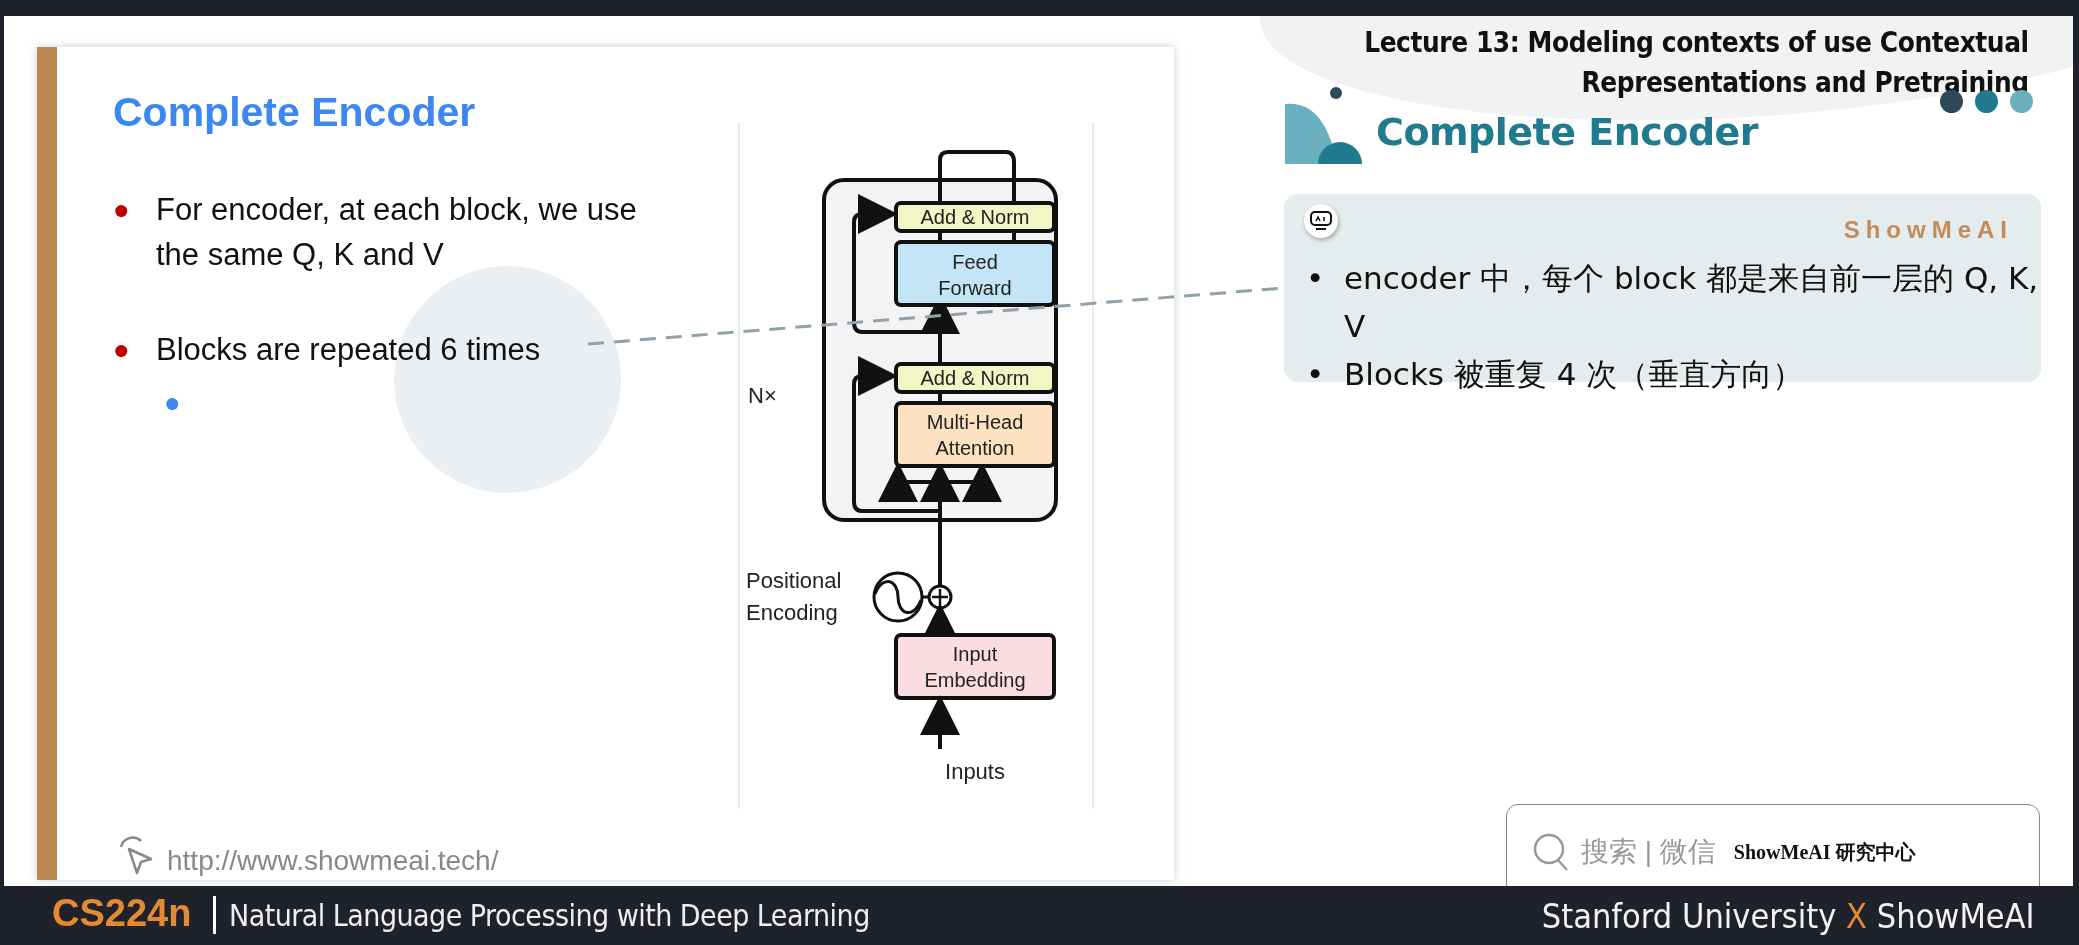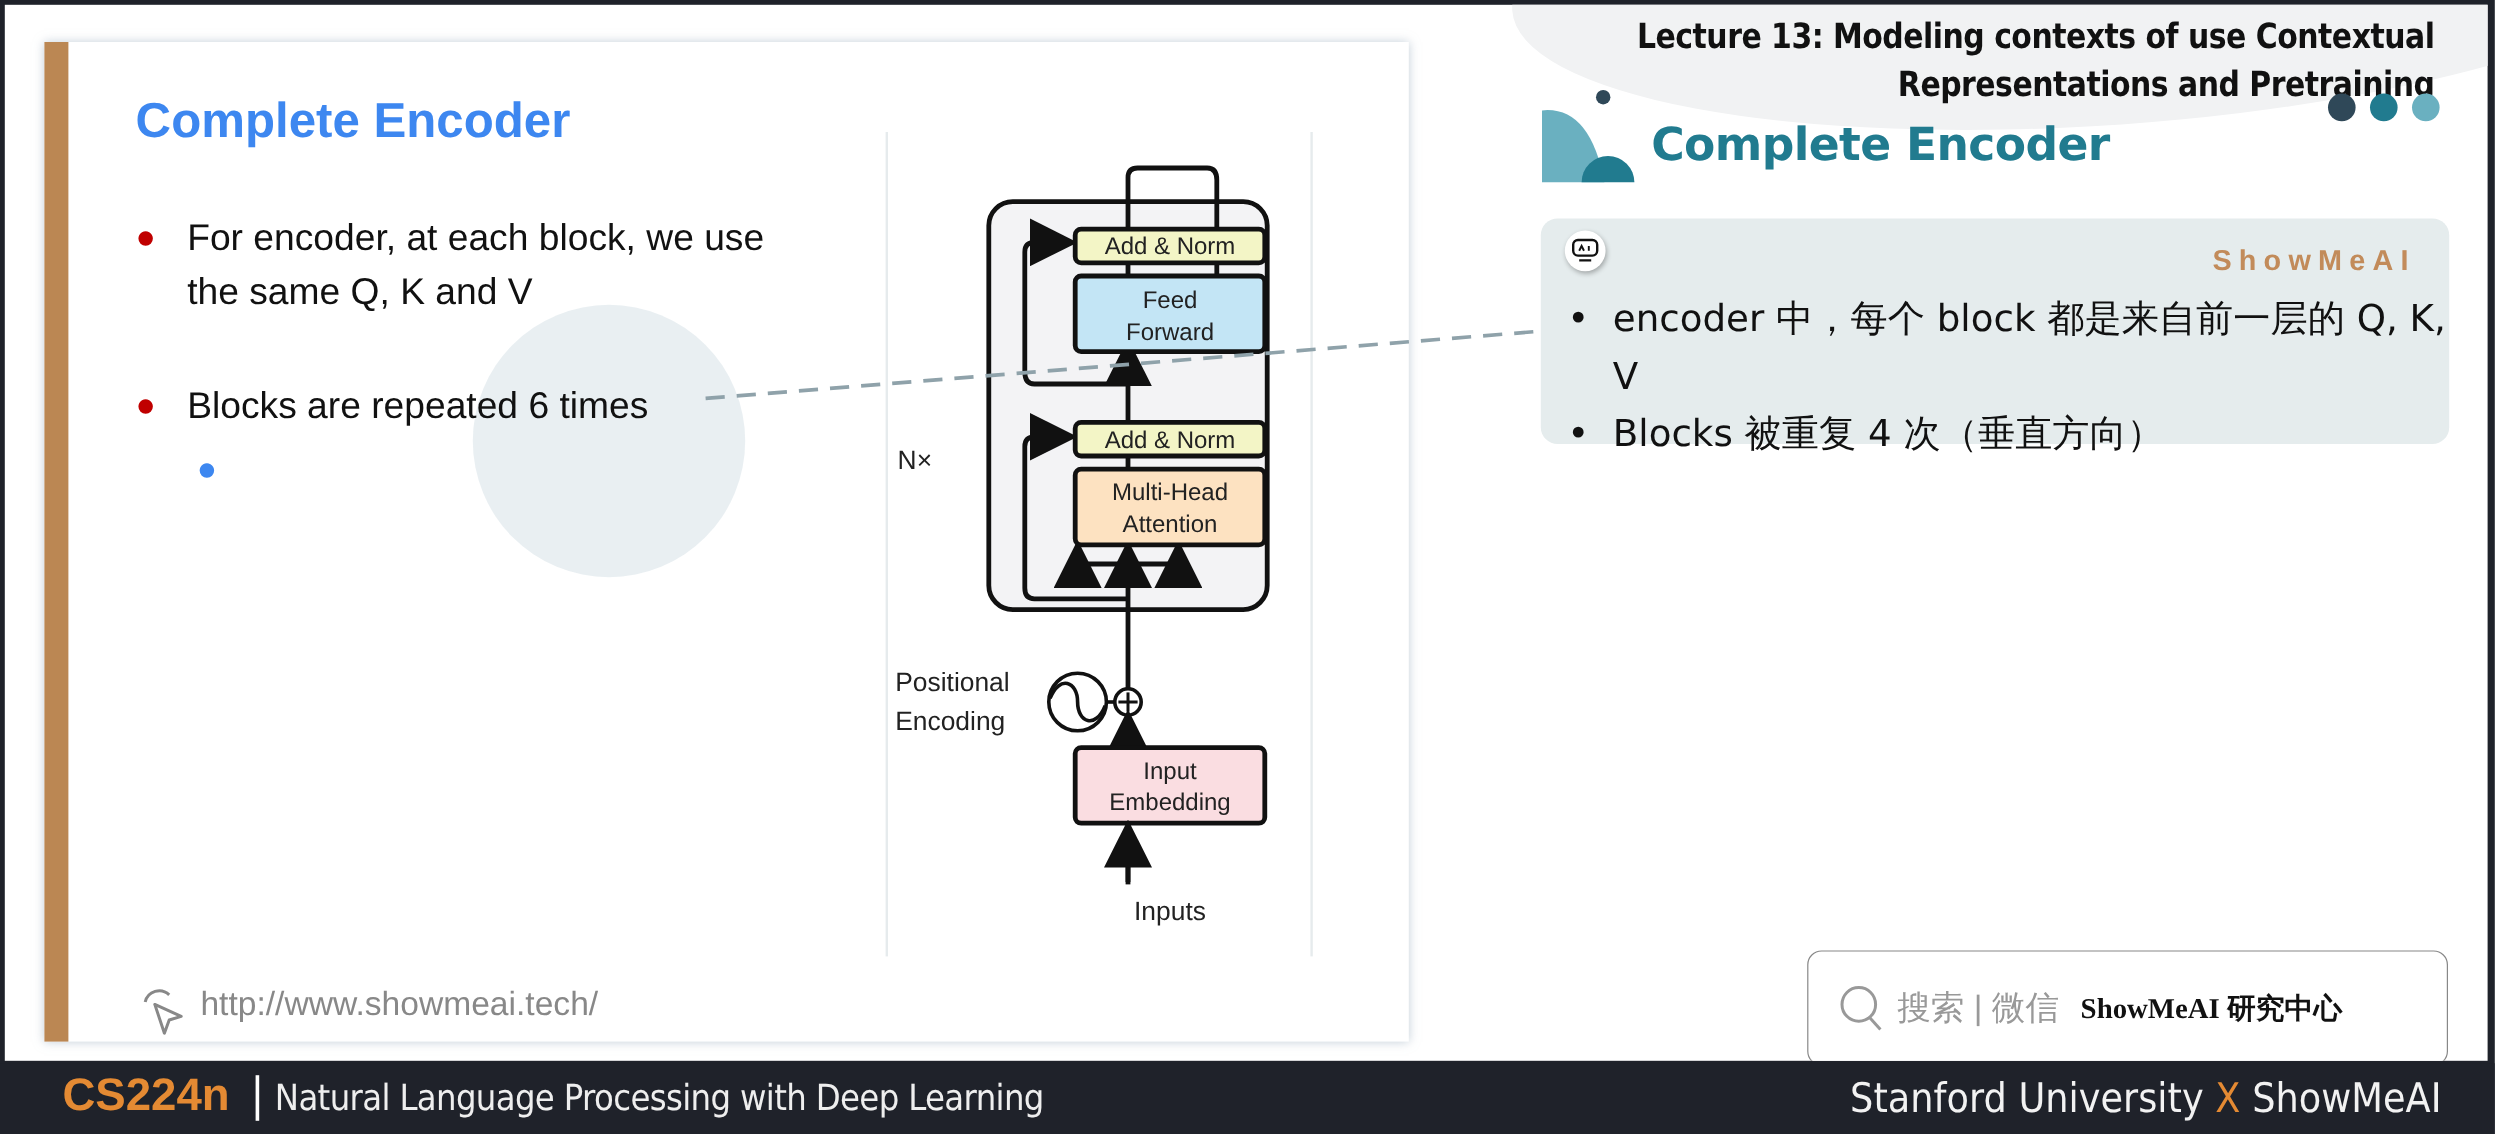--- a/index.html
+++ b/index.html
@@ -2,21 +2,21 @@
 <html><head>
 <meta charset="utf-8">
 <style>
   html, body { margin:0; padding:0; }
   body {
     width:2079px; height:945px; position:relative; overflow:hidden;
     background:#1f222a;
     font-family:"Liberation Sans", sans-serif;
   }
   .stage {
-    position:absolute; left:4px; top:4px; width:2069px; height:880px;
+    position:absolute; left:4px; top:16px; width:2069px; height:880px;
     background:#ffffff; overflow:hidden;
   }
   
   .swoosh {
     position:absolute; left:1255px; top:-160px; width:1000px; height:260px;
     background:#f1f2f3; border-radius:50%;
     transform:rotate(-4deg);
   }
   .lecture-title {
     position:absolute; right:44px; top:6px; text-align:right;
@@ -47,21 +47,21 @@
   .deco-circle {
     position:absolute; left:357px; top:219px; width:227px; height:227px;
     border-radius:50%; background:rgba(218,229,233,0.6);
   }
   .diagram-frame {
     position:absolute; left:701px; top:75px; width:352px; height:687px;
     border-left:2px solid #e6ebed; border-right:2px solid #e6ebed;
   }
   .footer-url {
     position:absolute; left:76px; top:786px; font-size:28px; color:#888;
-    display:flex; align-items:flex-start; gap:10px;
+    display:flex; align-items:flex-end; gap:10px;
   }
 
   
   .section-title {
     position:absolute; left:1372px; top:94px; font-size:38px; font-weight:bold;
     color:#217b8f; font-family:"DejaVu Sans", sans-serif; letter-spacing:-0.5px;
   }
   .note-box {
     position:absolute; left:1280px; top:178px; width:757px; height:188px;
     background:#e5eced; border-radius:14px;
@@ -78,21 +78,21 @@
   .note-list { position:absolute; left:22px; top:60px; font-size:31px; color:#111; line-height:48px; font-family:"DejaVu Sans", sans-serif; }
   .note-list .li { position:relative; padding-left:38px; }
   .note-list .li::before { content:"•"; position:absolute; left:0; top:0; }
 
   .search-box {
     position:absolute; left:1502px; top:788px; width:534px; height:96px;
     border:1.5px solid #888; border-radius:12px; background:#fff;
     display:flex; align-items:center; padding-left:22px; box-sizing:border-box;
     font-size:28px; color:#999; gap:8px;
   }
-  .search-box .brand { color:#111; font-weight:bold; font-family:"Liberation Serif", serif; font-size:24px; margin-left:10px; }
+  .search-box .brand { color:#111; font-weight:bold; font-family:"Liberation Serif", serif; font-size:20px; margin-left:10px; }
 
   
   .bottom-bar { position:absolute; left:0; top:886px; width:2079px; height:59px; background:#1f222a; }
   .course-code { position:absolute; left:40px; top:6px; font-size:38px; font-weight:bold; color:#e48a33;margin-left:12px; }
   .course-sep { position:absolute; left:213px; top:10px; width:3px; height:38px; background:#fff; }
   .course-name { position:absolute; left:229px; top:12px; font-size:30px; color:#eee; font-family:"DejaVu Sans", sans-serif; letter-spacing:-0.6px; transform:scaleX(0.9); transform-origin:left; }
   .credit { position:absolute; right:44px; top:10px; font-size:34px; color:#f2f2f2; font-family:"DejaVu Sans", sans-serif; transform:scaleX(0.9); transform-origin:right; }
   .credit .x { color:#e48a33; }
 
   svg text { font-family:"Liberation Sans", sans-serif; }

